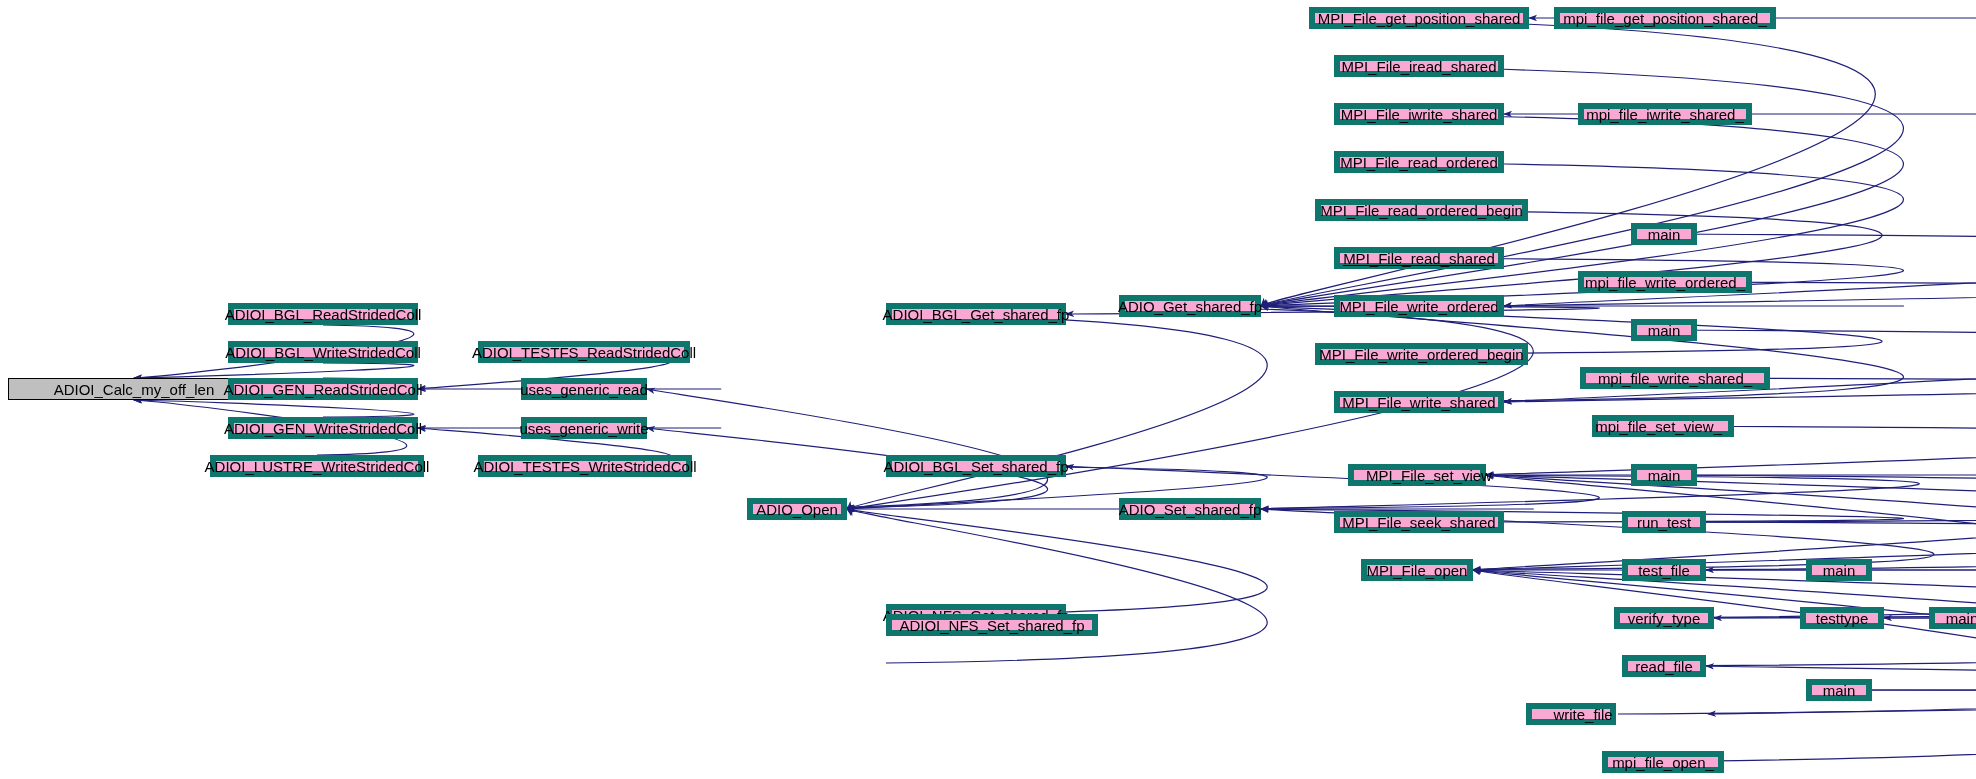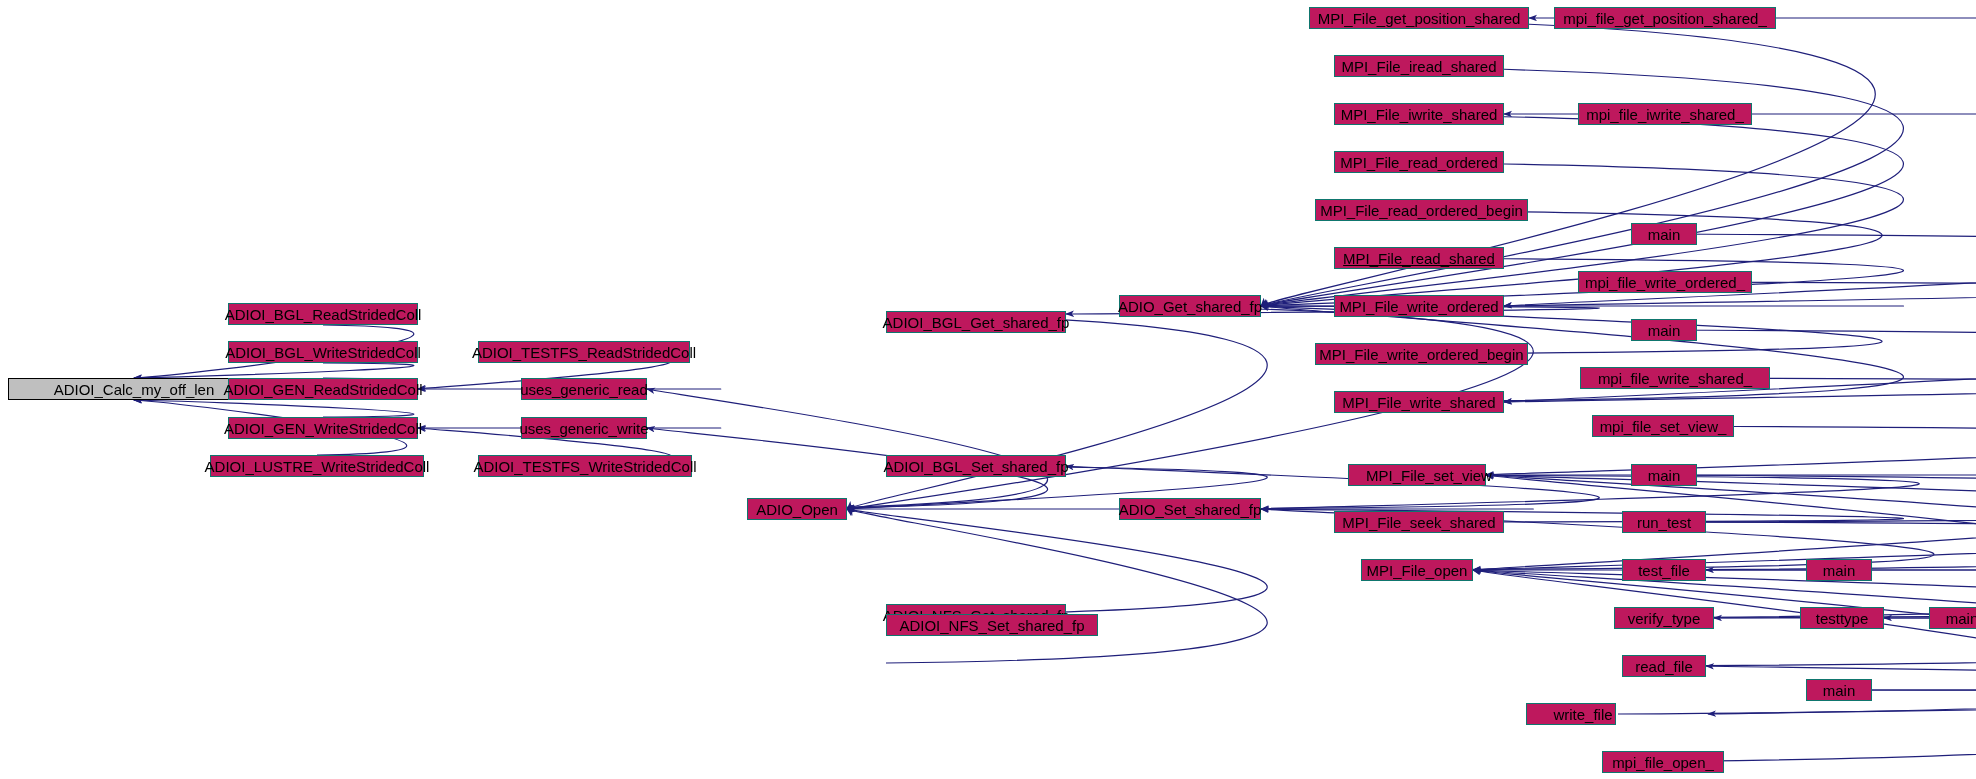--- a/index.html
+++ b/index.html
@@ -3,22 +3,22 @@
 <meta charset="utf-8">
 <title>ADIOI_Calc_my_off_len caller graph</title>
 <style>
   html,body{margin:0;padding:0;background:#ffffff;}
   body{font-family:"Liberation Sans","DejaVu Sans",sans-serif;}
   #graph{position:relative;width:1976px;height:779px;background:#ffffff;overflow:hidden;}
   #edges{position:absolute;left:0;top:0;width:1976px;height:779px;pointer-events:none;}
   .node{
     position:absolute;
     box-sizing:border-box;
-    border:1px solid #0f766e;
-    background:#be185d;
+    border:6px solid #0f766e;
+    background:#f9a8d4;
     color:#000000;
     font-size:15px;
     line-height:1;
     display:flex;
     align-items:center;
     justify-content:center;
     white-space:nowrap;
     letter-spacing:0px;
     cursor:pointer;
   }
@@ -119,21 +119,21 @@
       </div>
       <div class="node" style="left: 521px; top: 378px; width: 126px; height: 22px;">
         <span>uses_generic_read</span>
       </div>
       <div class="node" style="left: 521px; top: 417px; width: 126px; height: 22px;">
         <span>uses_generic_write</span>
       </div>
       <div class="node" style="left: 747px; top: 498px; width: 100px; height: 22px;">
         <span>ADIO_Open</span>
       </div>
-      <div class="node" style="left: 886px; top: 303px; width: 180px; height: 22px; margin-top: 8px;">
+      <div class="node" style="left: 886px; top: 303px; width: 180px; height: 22px;">
         <span>ADIOI_BGL_Get_shared_fp</span>
       </div>
       <div class="node" style="left: 886px; top: 455px; width: 180px; height: 22px;">
         <span>ADIOI_BGL_Set_shared_fp</span>
       </div>
       <div class="node" style="left: 886px; top: 604px; width: 180px; height: 22px;">
         <span>ADIOI_NFS_Get_shared_fp</span>
       </div>
       <div class="node" style="left: 886px; top: 614px; width: 212px; height: 22px;">
         <span>ADIOI_NFS_Set_shared_fp</span>
@@ -191,21 +191,21 @@
       </div>
       <div class="node" style="left: 1578px; top: 271px; width: 174px; height: 22px;">
         <span>mpi_file_write_ordered_</span>
       </div>
       <div class="node" style="left: 1631px; top: 319px; width: 66px; height: 22px;">
         <span>main</span>
       </div>
       <div class="node" style="left: 1580px; top: 367px; width: 190px; height: 22px;">
         <span>mpi_file_write_shared_</span>
       </div>
-      <div class="node" style="left: 1592px; top: 415px; width: 142px; height: 22px;">
+      <div class="node" style="left: 1592px; top: 415px; width: 142px; height: 22px; justify-content: flex-end;">
         <span>mpi_file_set_view_</span>
       </div>
       <div class="node" style="left: 1631px; top: 464px; width: 66px; height: 22px;">
         <span>main</span>
       </div>
       <div class="node" style="left: 1622px; top: 511px; width: 84px; height: 22px;">
         <span>run_test</span>
       </div>
       <div class="node" style="left: 1622px; top: 559px; width: 84px; height: 22px;">
         <span>test_file</span>

